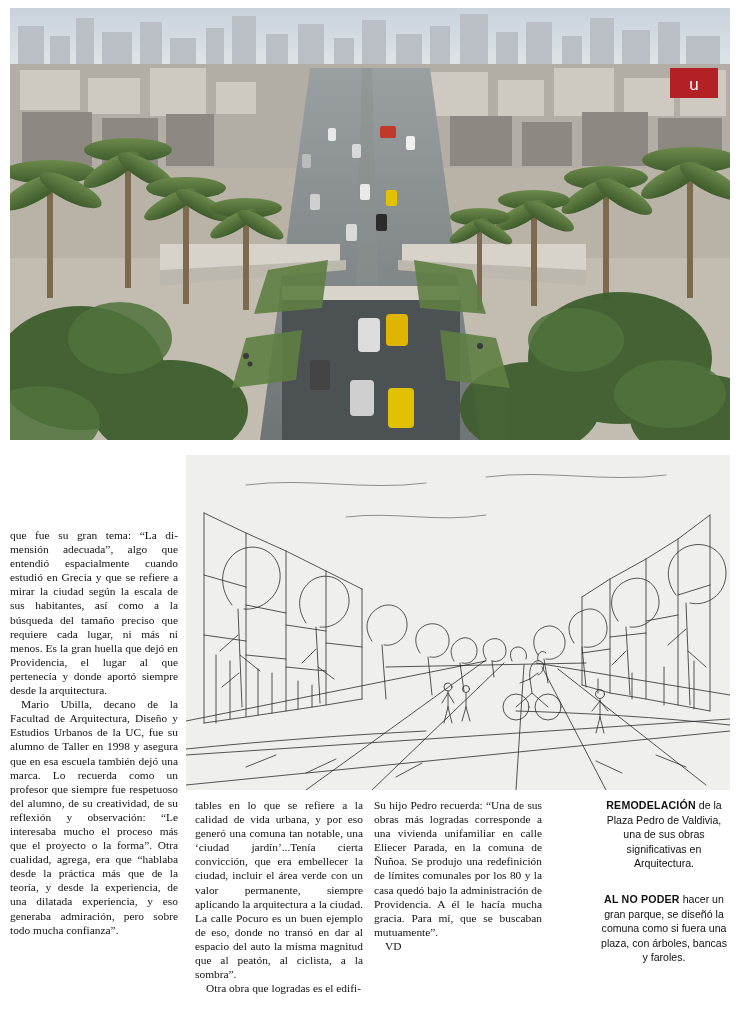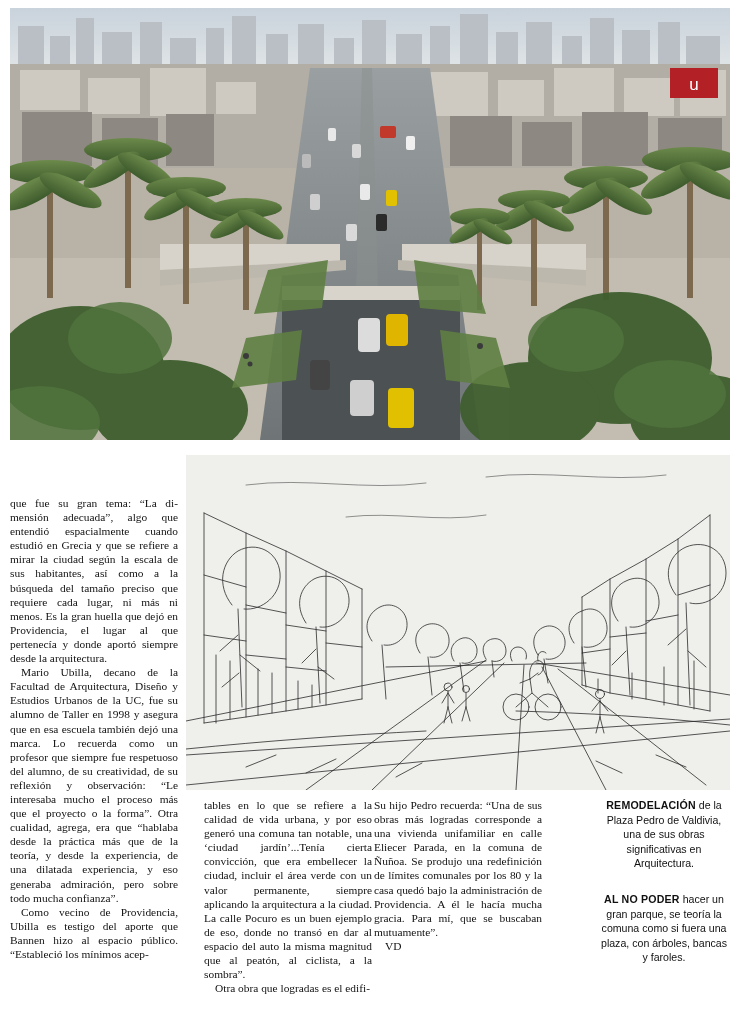--- a/index.html
+++ b/index.html
@@ -59,25 +59,25 @@
   }
   .col p {
     margin: 0;
   }
   .col p + p {
     text-indent: 11px;
   }
 
   #col1 {
     left: 10px;
-    top: 496px;
+    top: 528px;
     width: 168px;
   }
   #col2 {
-    left: 204px;
+    left: 195px;
     top: 798px;
     width: 168px;
   }
   #col3 {
     left: 374px;
     top: 798px;
     width: 168px;
   }
 
   
@@ -389,37 +389,36 @@
         <path d="M60 30 C120 22 180 36 240 28" stroke-width="0.5"></path>
         <path d="M300 22 C360 14 420 28 480 20" stroke-width="0.5"></path>
         <path d="M160 62 C210 56 250 68 300 60" stroke-width="0.5"></path>
       </g>
     </svg>
   </div>
 
   <div class="col" id="col1">
     <p>que fue su gran tema: “La di-mensión adecuada”, algo que entendió espacialmente cuando estudió en Grecia y que se refiere a mirar la ciudad según la escala de sus habitantes, así como a la búsqueda del tamaño preciso que requiere cada lugar, ni más ni menos. Es la gran huella que dejó en Providencia, el lugar al que pertenecía y donde aportó siempre desde la arquitectura.</p>
     <p>Mario Ubilla, decano de la Facultad de Arquitectura, Diseño y Estudios Urbanos de la UC, fue su alumno de Taller en 1998 y asegura que en esa escuela también dejó una marca. Lo recuerda como un profesor que siempre fue respetuoso del alumno, de su creatividad, de su reflexión y observación: “Le interesaba mucho el proceso más que el proyecto o la forma”. Otra cualidad, agrega, era que “hablaba desde la práctica más que de la teoría, y desde la experiencia, de una dilatada experiencia, y eso generaba admiración, pero sobre todo mucha confianza”.</p>
-    <p>Como vecino de Providencia, Ubilla es testigo del aporte que Bannen hizo al espacio público. “Estableció los mínimos acep-</p>
   </div>
 
   <div class="col" id="col2">
     <p>tables en lo que se refiere a la calidad de vida urbana, y por eso generó una comuna tan notable, una ‘ciudad jardín’...Tenía cierta convicción, que era embellecer la ciudad, incluir el área verde con un valor permanente, siempre aplicando la arquitectura a la ciudad. La calle Pocuro es un buen ejemplo de eso, donde no transó en dar al espacio del auto la misma magnitud que al peatón, al ciclista, a la sombra”.</p>
     <p>Otra obra que logradas es el edifi-</p>
   </div>
 
   <div class="col" id="col3">
     <p>Su hijo Pedro recuerda: “Una de sus obras más logradas corresponde a una vivienda unifamiliar en calle Eliecer Parada, en la comuna de Ñuñoa. Se produjo una redefinición de límites comunales por los 80 y la casa quedó bajo la administración de Providencia. A él le hacía mucha gracia. Para mí, que se buscaban mutuamente”.</p>
     <p class="sig">VD</p>
   </div>
 
   <div id="col4">
     <p class="cap-block">
       <span class="cap-title">REMODELACIÓN</span>
       <span>de la Plaza Pedro de Valdivia, una de sus obras significativas en Arquitectura.</span>
     </p>
     <p class="cap-block second">
       <span class="cap-title">AL NO PODER</span>
-      <span>hacer un gran parque, se teoría la comuna como si fuera una plaza, con árboles, bancas y faroles.</span>
+      <span>hacer un gran parque, se diseñó la comuna como si fuera una plaza, con árboles, bancas y faroles.</span>
     </p>
   </div>
 
 </div>
 
 </body></html>

